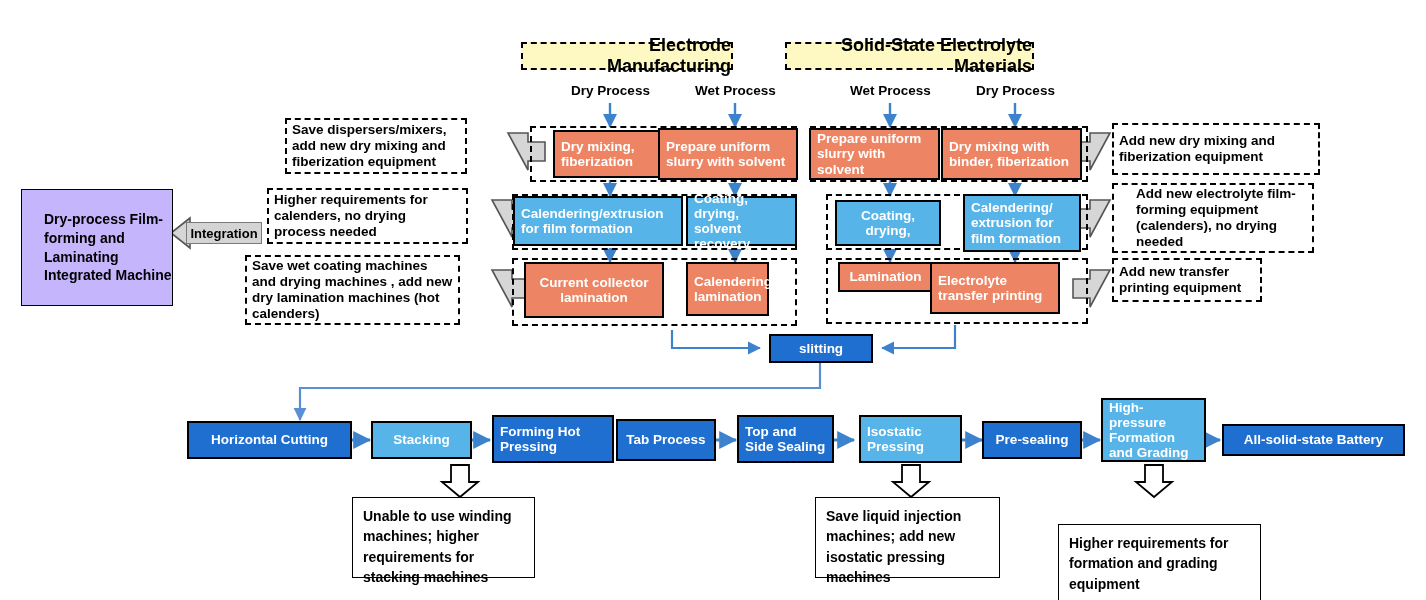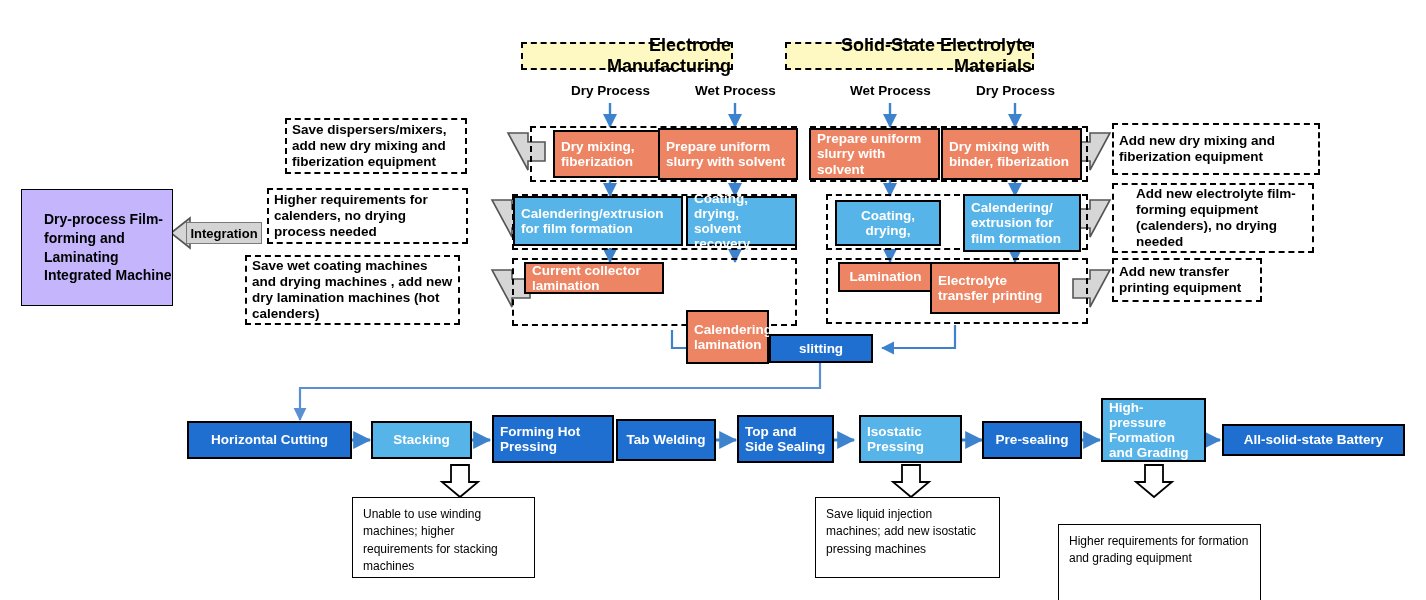--- a/index.html
+++ b/index.html
@@ -25,22 +25,22 @@
   .pbox.center{justify-content:center;text-align:center;}
 
   
   .dgroup{border:2.5px dashed #000;background:transparent;}
 
   
   .note{border:2.5px dashed #000;background:#fff;color:#000;font-weight:bold;
         font-size:13.5px;line-height:1.2;padding:3px 5px;display:flex;align-items:center;}
 
   
-  .snote{border:1.6px solid #000;background:#fff;color:#000;font-weight:normal;
-         font-size:12px;line-height:1.45;padding:8px 10px;}
+  .snote{border:1.6px solid #000;background:#fff;color:#000;font-weight:bold;
+         font-size:14px;line-height:1.45;padding:8px 10px;}
 
   
   .ibox{border:1.6px solid #000;background:#c4b5fd;color:#000;font-weight:bold;
         font-size:14px;line-height:1.35;display:flex;align-items:center;padding-left:22px;}
 
   .integration-label{background:#d4d4d4;border:1.4px solid #7a7a7a;color:#000;
         font-weight:bold;font-size:13px;display:flex;align-items:center;
         justify-content:center;padding:0 3px;}
 
   svg{position:absolute;left:0;top:0;pointer-events:none;}
@@ -138,42 +138,42 @@
 <div class="abs pbox salmon" style="left:553px;top:130px;width:114px;height:48px;">Dry mixing, fiberization</div>
 <div class="abs pbox salmon" style="left:658px;top:128px;width:140px;height:52px;">Prepare uniform slurry with solvent</div>
 <div class="abs pbox salmon" style="left:809px;top:128px;width:131px;height:52px;">Prepare uniform slurry with solvent</div>
 <div class="abs pbox salmon" style="left:941px;top:128px;width:141px;height:52px;">Dry mixing with binder, fiberization</div>
 
 <div class="abs pbox lblue" style="left:513px;top:196px;width:170px;height:50px;">Calendering/extrusion for film formation</div>
 <div class="abs pbox lblue" style="left:686px;top:196px;width:111px;height:50px;">Coating, drying, solvent recovery</div>
 <div class="abs pbox lblue center" style="left:835px;top:200px;width:106px;height:46px;">Coating, drying,</div>
 <div class="abs pbox lblue" style="left:963px;top:194px;width:118px;height:58px;">Calendering/ extrusion for film formation</div>
 
-<div class="abs pbox salmon" style="left:524px;top:262px;width:140px;height:32px;">Current collector lamination</div>
-<div class="abs pbox salmon" style="left:686px;top:262px;width:83px;height:54px;margin-top:48px;">Calendering lamination</div>
+<div class="abs pbox salmon" style="left:524px;top:262px;width:140px;height:56px;text-align:center;">Current collector lamination</div>
+<div class="abs pbox salmon" style="left:686px;top:262px;width:83px;height:54px;">Calendering lamination</div>
 <div class="abs pbox salmon center" style="left:838px;top:262px;width:95px;height:30px;">Lamination</div>
 <div class="abs pbox salmon" style="left:930px;top:262px;width:130px;height:52px;">Electrolyte transfer printing</div>
 
 <div class="abs note" style="left:285px;top:118px;width:182px;height:56px;">Save dispersers/mixers, add new dry mixing and fiberization equipment</div>
 <div class="abs note" style="left:267px;top:188px;width:201px;height:56px;">Higher requirements for calenders, no drying process needed</div>
 <div class="abs note" style="left:245px;top:255px;width:215px;height:70px;">Save wet coating machines and drying machines , add new dry lamination machines (hot calenders)</div>
 
 <div class="abs note" style="left:1112px;top:123px;width:208px;height:52px;">Add new dry mixing and fiberization equipment</div>
 <div class="abs note" style="left:1112px;top:183px;width:202px;height:70px;padding-left:22px;">Add new electrolyte film-forming equipment (calenders), no drying needed</div>
 <div class="abs note" style="left:1112px;top:258px;width:150px;height:44px;">Add new transfer printing equipment</div>
 
 <div class="abs ibox" style="left:21px;top:189px;width:152px;height:117px;">Dry-process Film-forming and Laminating Integrated Machine</div>
 <div class="abs integration-label" style="left:186px;top:222px;width:76px;height:22px;">Integration</div>
 
 <div class="abs pbox dblue center" style="left:769px;top:334px;width:104px;height:29px;">slitting</div>
 
 <div class="abs pbox dblue center" style="left:187px;top:421px;width:165px;height:38px;">Horizontal Cutting</div>
 <div class="abs pbox lblue center" style="left:371px;top:421px;width:101px;height:38px;">Stacking</div>
 <div class="abs pbox dblue" style="left:492px;top:415px;width:122px;height:48px;">Forming Hot Pressing</div>
-<div class="abs pbox dblue center" style="left:616px;top:419px;width:100px;height:42px;">Tab Welding</div>
+<div class="abs pbox dblue center" style="left:616px;top:419px;width:100px;height:42px;">Tab Process</div>
 <div class="abs pbox dblue" style="left:737px;top:415px;width:97px;height:48px;">Top and Side Sealing</div>
 <div class="abs pbox lblue" style="left:859px;top:415px;width:103px;height:48px;">Isostatic Pressing</div>
 <div class="abs pbox dblue center" style="left:982px;top:421px;width:100px;height:38px;">Pre-sealing</div>
 <div class="abs pbox lblue" style="left:1101px;top:398px;width:105px;height:64px;">High-pressure Formation and Grading</div>
 <div class="abs pbox dblue center" style="left:1222px;top:424px;width:183px;height:32px;">All-solid-state Battery</div>
 
 <div class="abs snote" style="left:352px;top:497px;width:183px;height:81px;">Unable to use winding machines; higher requirements for stacking machines</div>
 <div class="abs snote" style="left:815px;top:497px;width:185px;height:81px;">Save liquid injection machines; add new isostatic pressing machines</div>
 <div class="abs snote" style="left:1058px;top:497px;width:203px;height:81px;margin-top:27px;">Higher requirements for formation and grading equipment</div>
 

